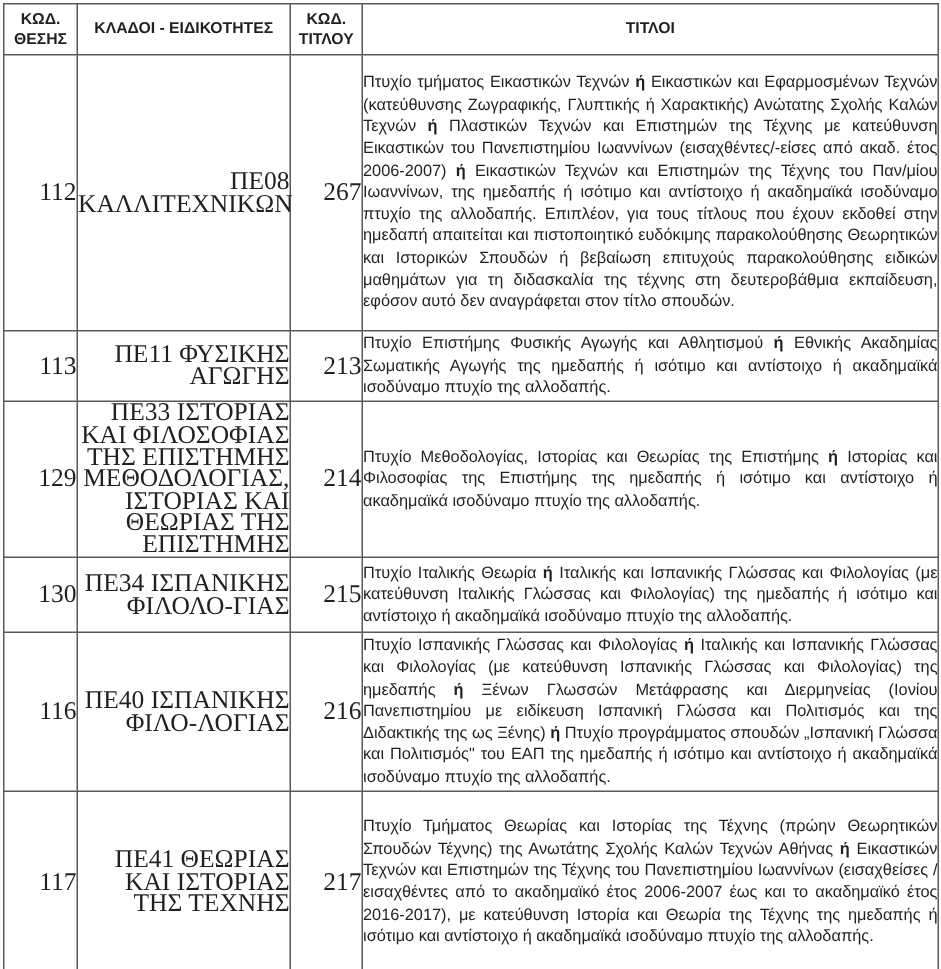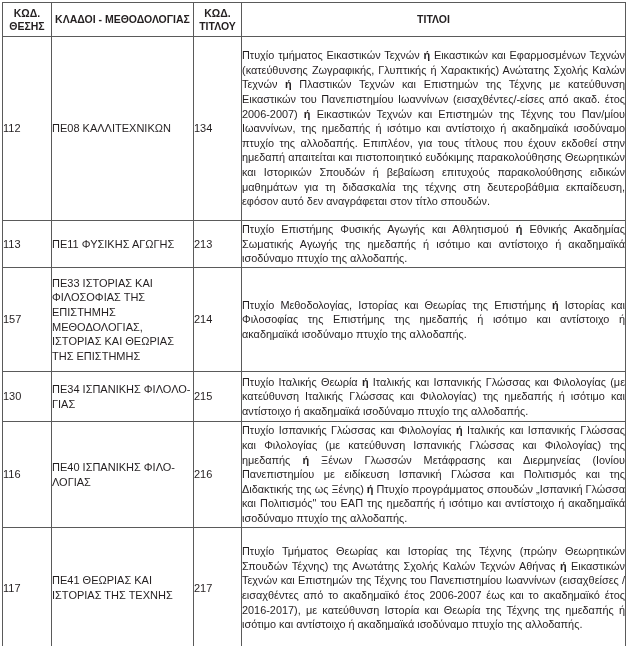--- a/index.html
+++ b/index.html
@@ -8,21 +8,21 @@
       position: absolute; left: 2px; top: 2px;
       width: 623px; border-collapse: collapse; table-layout: fixed;
     }
     table.grid td, table.grid th {
       border: 1px solid #5a5a5a; padding: 0; vertical-align: middle;
     }
     th {
       font-weight: bold; font-size: 10.5px; line-height: 13px; text-align: center; height: 33px;
     }
     td.code, td.spec, td.tcode {
-      text-align: left; font-size: 11px; line-height: 14.6px;
+      text-align: right; font-size: 17px; line-height: 14.6px; font-family: Liberation Serif, serif;
     }
     td.spec { padding: 0 4px; margin-top: 16px; }
     td.title {
       text-align: justify; font-size: 10.9px; line-height: 14.6px; padding: 2px 4px 3px 4px;
       vertical-align: top;
     }
     td.title.mid { vertical-align: middle; }
     .or { font-weight: bold; }
     col.c1 { width: 49px; } col.c2 { width: 142px; } col.c3 { width: 48px; } col.c4 { width: 384px; }
   </style>
@@ -32,40 +32,40 @@
 <table class="grid">
   <colgroup>
       <col class="c1">
       <col class="c2">
       <col class="c3">
       <col class="c4">
     </colgroup>
   <thead>
     <tr>
       <th>ΚΩΔ. ΘΕΣΗΣ</th>
-      <th>ΚΛΑΔΟΙ - ΜΕΘΟΔΟΛΟΓΙΑΣ</th>
+      <th>ΚΛΑΔΟΙ - ΕΙΔΙΚΟΤΗΤΕΣ</th>
       <th>ΚΩΔ. ΤΙΤΛΟΥ</th>
       <th>ΤΙΤΛΟΙ</th>
     </tr>
   </thead>
   <tbody id="tbody">
       <tr style="height: 184px;">
         <td class="code">112</td>
         <td class="spec">ΠΕ08 ΚΑΛΛΙΤΕΧΝΙΚΩΝ</td>
-        <td class="tcode">134</td>
+        <td class="tcode">267</td>
         <td class="title"><span>Πτυχίο τμήματος Εικαστικών Τεχνών </span><span class="or">ή</span><span> Εικαστικών και Εφαρμοσμένων Τεχνών (κατεύθυνσης Ζωγραφικής, Γλυπτικής ή Χαρακτικής) Ανώτατης Σχολής Καλών Τεχνών </span><span class="or">ή</span><span> Πλαστικών Τεχνών και Επιστημών της Τέχνης με κατεύθυνση Εικαστικών του Πανεπιστημίου Ιωαννίνων (εισαχθέντες/-είσες από ακαδ. έτος 2006-2007) </span><span class="or">ή</span><span> Εικαστικών Τεχνών και Επιστημών της Τέχνης του Παν/μίου Ιωαννίνων, της ημεδαπής ή ισότιμο και αντίστοιχο ή ακαδημαϊκά ισοδύναμο πτυχίο της αλλοδαπής. Επιπλέον, για τους τίτλους που έχουν εκδοθεί στην ημεδαπή απαιτείται και πιστοποιητικό ευδόκιμης παρακολούθησης Θεωρητικών και Ιστορικών Σπουδών ή βεβαίωση επιτυχούς παρακολούθησης ειδικών μαθημάτων για τη διδασκαλία της τέχνης στη δευτεροβάθμια εκπαίδευση, εφόσον αυτό δεν αναγράφεται στον τίτλο σπουδών.</span></td>
       </tr>
       <tr style="height: 47px;">
         <td class="code">113</td>
         <td class="spec">ΠΕ11 ΦΥΣΙΚΗΣ ΑΓΩΓΗΣ</td>
         <td class="tcode">213</td>
         <td class="title"><span>Πτυχίο Επιστήμης Φυσικής Αγωγής και Αθλητισμού </span><span class="or">ή</span><span> Εθνικής Ακαδημίας Σωματικής Αγωγής της ημεδαπής ή ισότιμο και αντίστοιχο ή ακαδημαϊκά ισοδύναμο πτυχίο της αλλοδαπής.</span></td>
       </tr>
       <tr style="height: 104px;">
-        <td class="code">157</td>
+        <td class="code">129</td>
         <td class="spec">ΠΕ33 ΙΣΤΟΡΙΑΣ ΚΑΙ ΦΙΛΟΣΟΦΙΑΣ ΤΗΣ ΕΠΙΣΤΗΜΗΣ ΜΕΘΟΔΟΛΟΓΙΑΣ, ΙΣΤΟΡΙΑΣ ΚΑΙ ΘΕΩΡΙΑΣ ΤΗΣ ΕΠΙΣΤΗΜΗΣ</td>
         <td class="tcode">214</td>
         <td class="title mid"><span>Πτυχίο Μεθοδολογίας, Ιστορίας και Θεωρίας της Επιστήμης </span><span class="or">ή</span><span> Ιστορίας και Φιλοσοφίας της Επιστήμης της ημεδαπής ή ισότιμο και αντίστοιχο ή ακαδημαϊκά ισοδύναμο πτυχίο της αλλοδαπής.</span></td>
       </tr>
       <tr style="height: 50px;">
         <td class="code">130</td>
         <td class="spec">ΠΕ34 ΙΣΠΑΝΙΚΗΣ ΦΙΛΟΛΟ-ΓΙΑΣ</td>
         <td class="tcode">215</td>
         <td class="title"><span>Πτυχίο Ιταλικής Θεωρία </span><span class="or">ή</span><span> Ιταλικής και Ισπανικής Γλώσσας και Φιλολογίας (με κατεύθυνση Ιταλικής Γλώσσας και Φιλολογίας) της ημεδαπής ή ισότιμο και αντίστοιχο ή ακαδημαϊκά ισοδύναμο πτυχίο της αλλοδαπής.</span></td>
       </tr>

